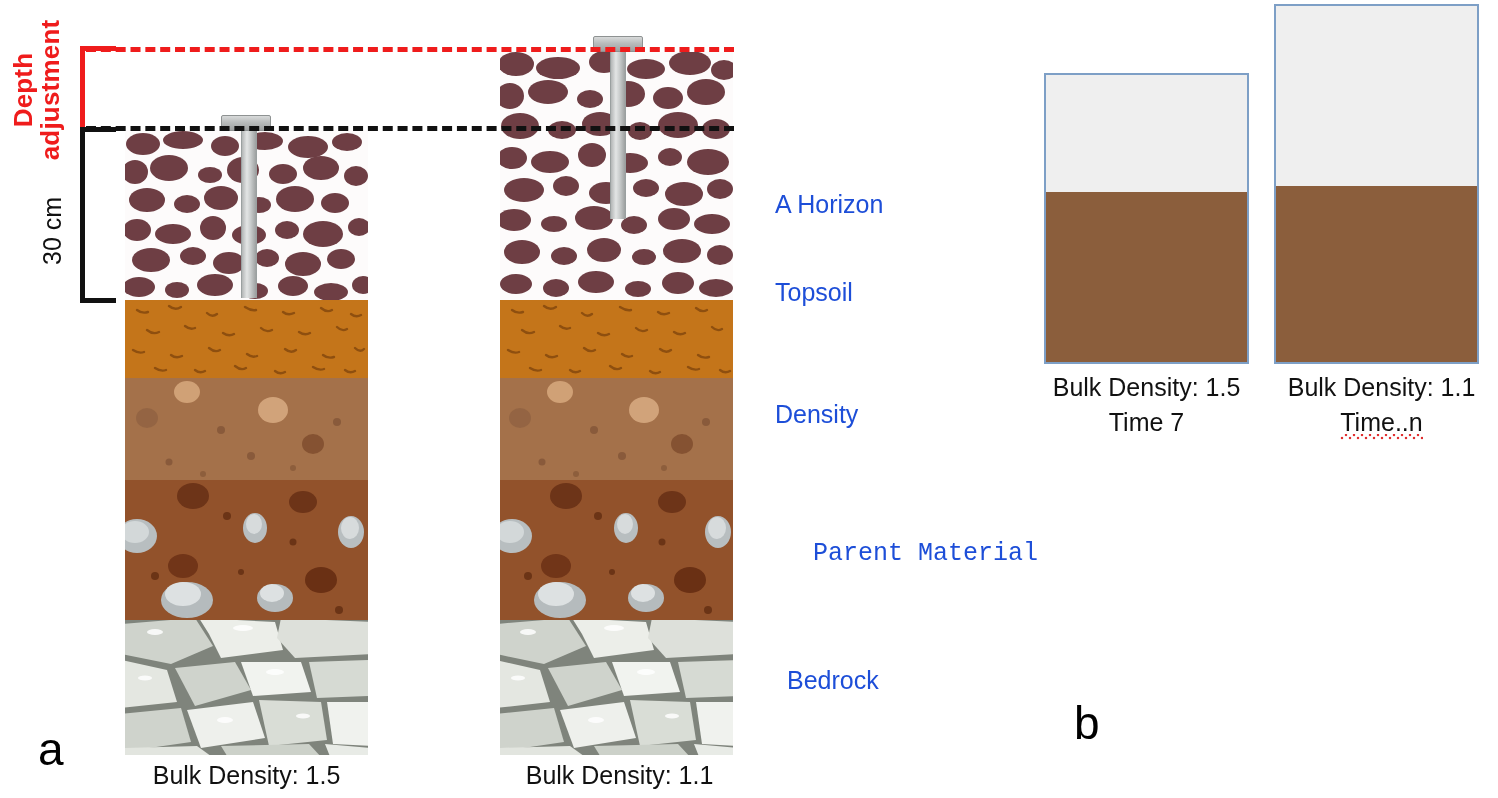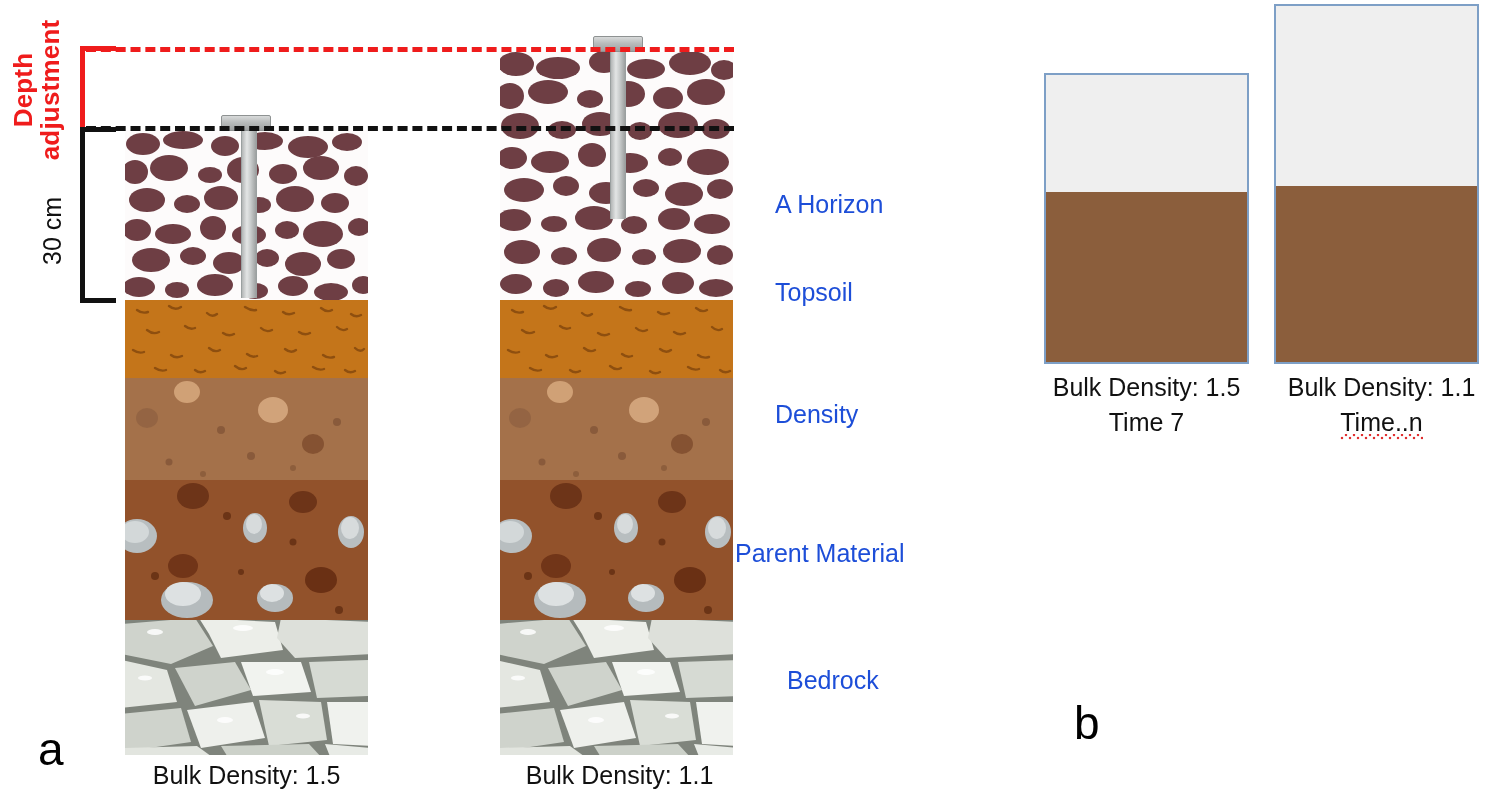--- a/index.html
+++ b/index.html
@@ -405,21 +405,21 @@
   <div class="probe-shaft" style="left:110px;top:0;width:14px;height:167px;"></div>
 </div>
 <div class="probe-plate" style="left:593px;top:36px;width:48px;height:14px;"></div>
 
 <div class="dash-red" style="left:86px;top:47px;width:648px;"></div>
 <div class="dash-black" style="left:86px;top:126px;width:648px;"></div>
 
 <div class="hz-label" style="left:775px;top:190px;">A Horizon</div>
 <div class="hz-label" style="left:775px;top:278px;">Topsoil</div>
 <div class="hz-label" style="left:775px;top:400px;">Density</div>
-<div class="hz-label" style="left:735px;top:539px;">Parent Material</div>
+<div class="hz-label" style="left:813px;top:539px;font-family:Liberation Mono, monospace;">Parent Material</div>
 <div class="hz-label" style="left:787px;top:666px;">Bedrock</div>
 
 <div class="bd-label" style="left:125px;top:761px;width:243px;">Bulk Density: 1.5</div>
 <div class="bd-label" style="left:498px;top:761px;width:243px;">Bulk Density: 1.1</div>
 
 <div class="panel-letter" style="left:38px;top:726px;">a</div>
 
 <div class="cont" style="left:1044px;top:73px;width:205px;height:291px;">
   <div class="cont-soil" style="height:170px;"></div>
 </div>

